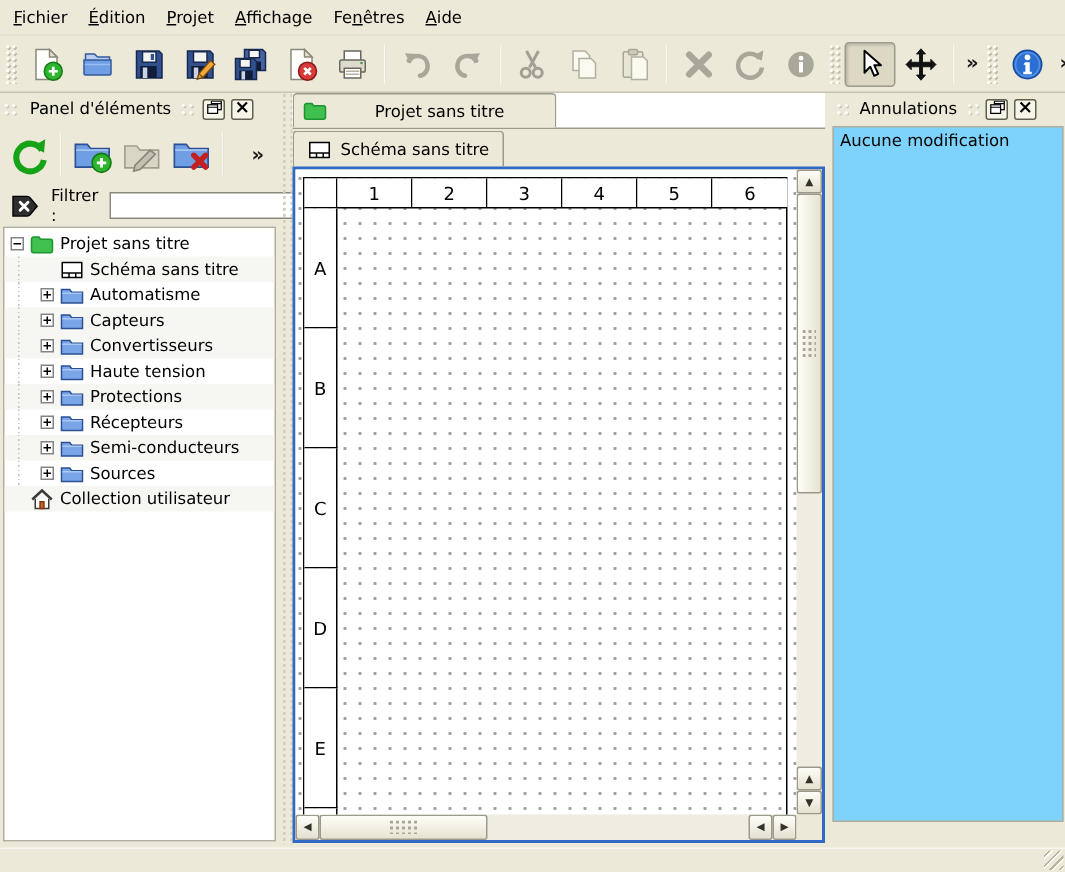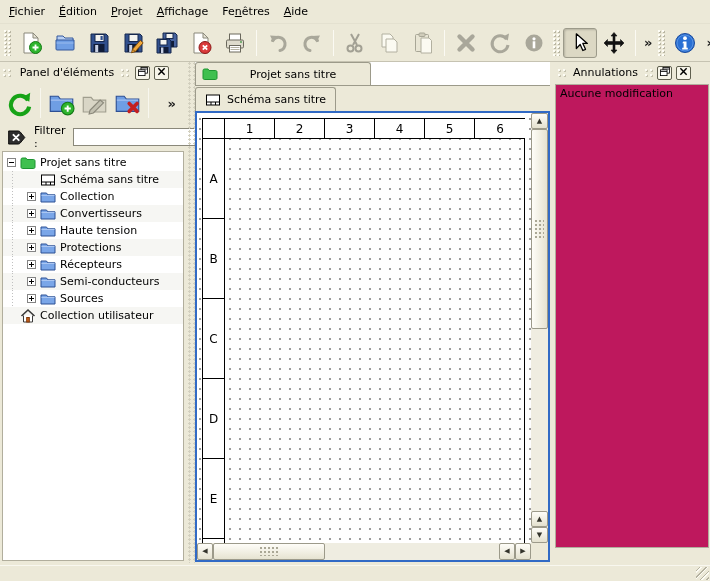--- a/index.html
+++ b/index.html
@@ -100,21 +100,21 @@
     background:linear-gradient(90deg,#fefdf8,#e6e3d1);display:flex;align-items:center;justify-content:center}
   .hthumb{width:112px;height:17px;border:1px solid #9c9a8a;border-radius:2px;flex:none;
     background:linear-gradient(#fefdf8,#e6e3d1);display:flex;align-items:center;justify-content:center}
   .vspace,.hspace{flex:1}
   .grip-h{width:18px;height:9px;
     background-image:radial-gradient(circle at 1px 1px,#aaa795 1px,transparent 1.2px);background-size:4px 4px}
   .grip-v{width:9px;height:18px;
     background-image:radial-gradient(circle at 1px 1px,#aaa795 1px,transparent 1.2px);background-size:4px 4px}
 
   
-  .undo-list{flex:1;margin:2px 1px 15px 0;border:1px solid #b1ae9d;background:#be185d;padding:1px 4px}
+  .undo-list{flex:1;margin:2px 1px 15px 0;border:1px solid #b1ae9d;background:#7dd3fc;padding:1px 4px}
   .undo-item{height:16px;line-height:16px;white-space:nowrap}
 
   
   .statusbar{height:16px;margin-top:2px;position:relative;border-top:1px solid #f8f7ef}
   .grip-corner{position:absolute;right:1px;bottom:1px;width:13px;height:13px;
     background:repeating-linear-gradient(135deg,transparent 0 2.5px,#b5b2a0 2.5px 3.5px,#fdfcf4 3.5px 4.5px)}
 </style>
 </head>
 <body>
 
@@ -358,21 +358,32 @@
         </div>
         <div class="tree-row">
           <span class="indent"></span>
           <span class="exp plus"></span>
           <span class="tree-icon">
             <svg width="16" height="16" viewBox="0 0 16 16">
               <path d="M1 4h5.5l1.3 1.8H15V13H1z" fill="#7aa6e8" stroke="#2d5094"></path>
               <path d="M1.5 6.5h13" stroke="#aac6f2"></path>
             </svg>
           </span>
-          <span>Collection</span>
+          <span>Automatisme</span>
+        </div>
+        <div class="tree-row alt">
+          <span class="indent"></span>
+          <span class="exp plus"></span>
+          <span class="tree-icon">
+            <svg width="16" height="16" viewBox="0 0 16 16">
+              <path d="M1 4h5.5l1.3 1.8H15V13H1z" fill="#7aa6e8" stroke="#2d5094"></path>
+              <path d="M1.5 6.5h13" stroke="#aac6f2"></path>
+            </svg>
+          </span>
+          <span>Capteurs</span>
         </div>
         <div class="tree-row alt">
           <span class="indent"></span>
           <span class="exp plus"></span>
           <span class="tree-icon">
             <svg width="16" height="16" viewBox="0 0 16 16">
               <path d="M1 4h5.5l1.3 1.8H15V13H1z" fill="#7aa6e8" stroke="#2d5094"></path>
               <path d="M1.5 6.5h13" stroke="#aac6f2"></path>
             </svg>
           </span>

